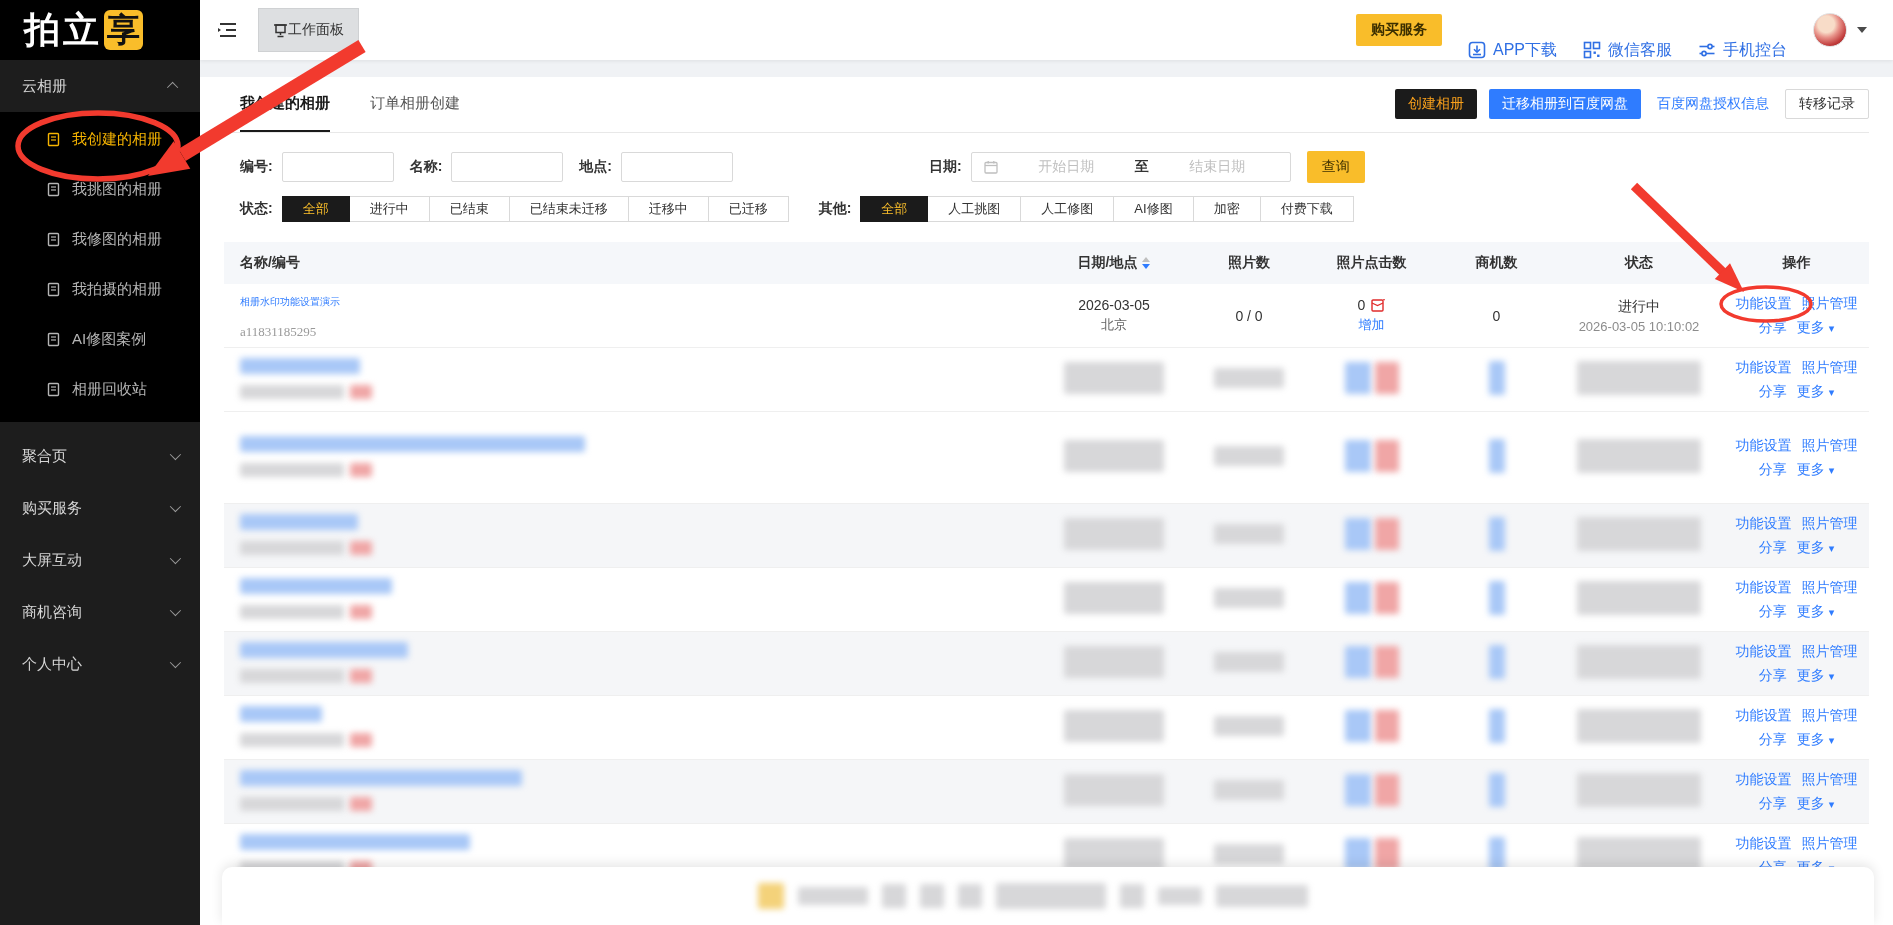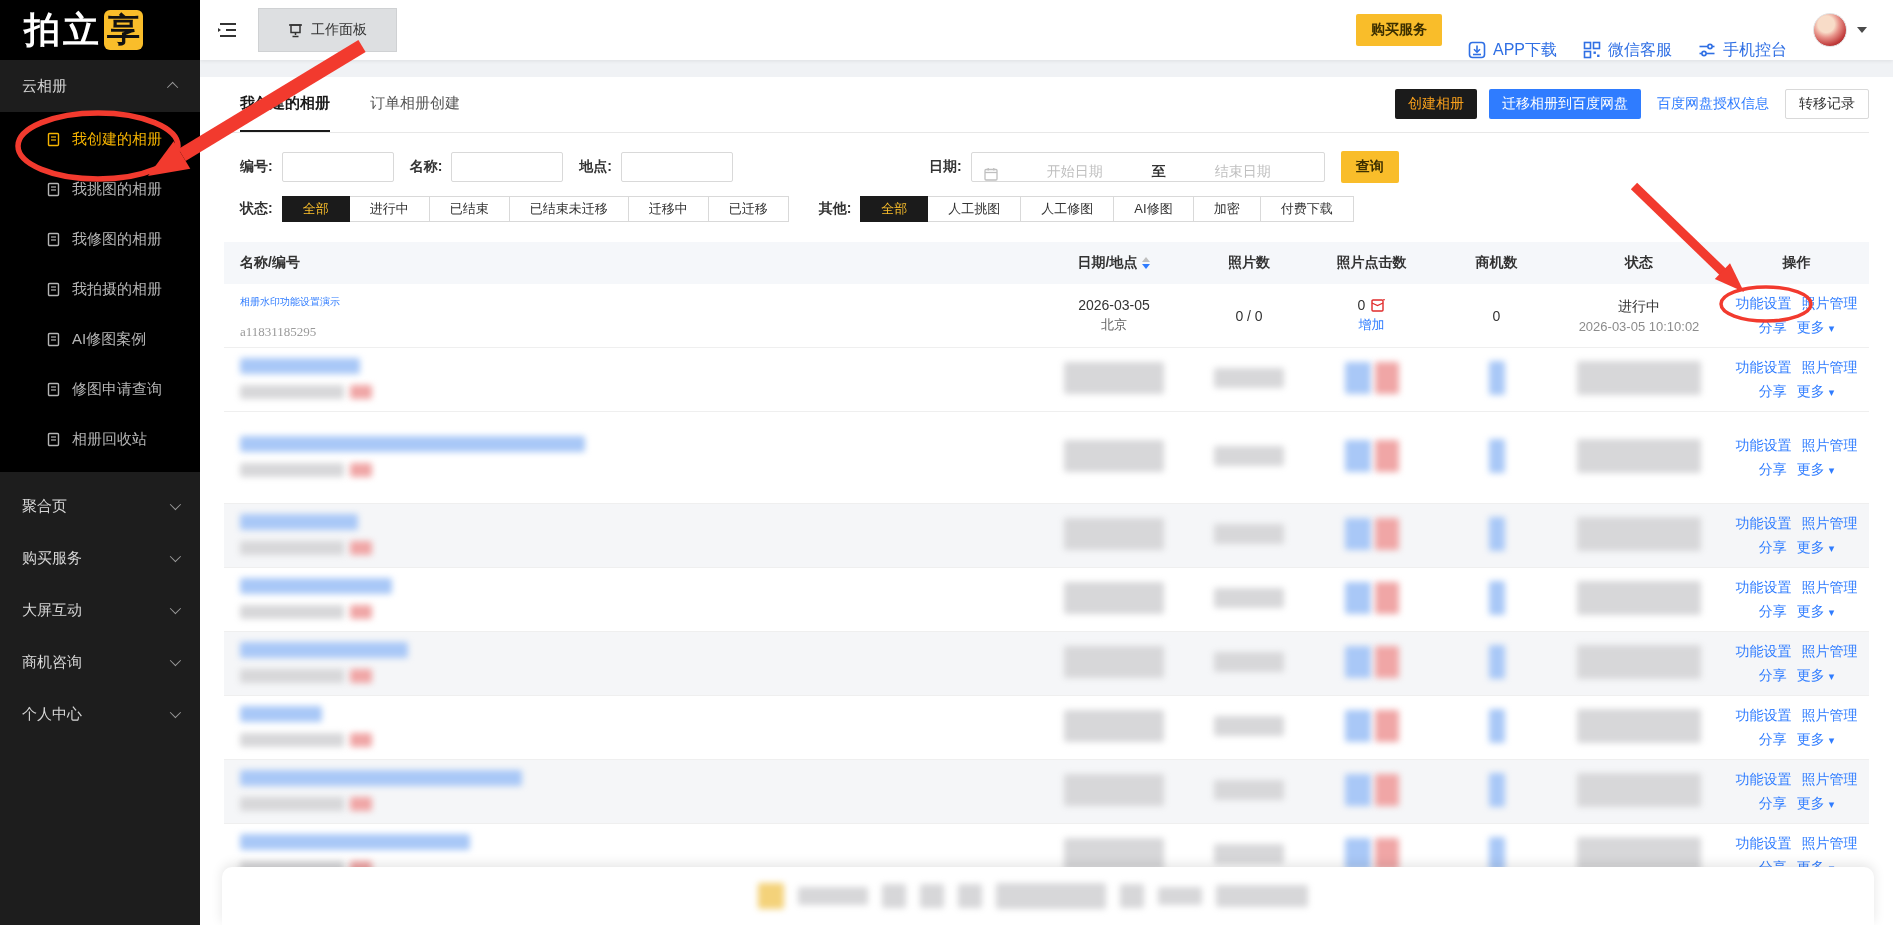--- a/index.html
+++ b/index.html
@@ -17,21 +17,21 @@
   .submenu { background:#000; padding:2px 0 8px; }
   .submenu-item { height:50px; display:flex; align-items:center; gap:11px; padding-left:46px; color:#b5b5b5; font-size:15px; cursor:pointer; }
   .submenu-item.active { color:#f7b500; }
   .submenu-item svg { flex:none; }
   .chev { width:8px; height:8px; border-right:1.6px solid #9a9a9a; border-bottom:1.6px solid #9a9a9a; display:inline-block; }
   .chev.down { transform:rotate(45deg) translateY(-2px); }
   .chev.up { transform:rotate(-135deg) translateY(-2px); }
   
   .topbar { position:absolute; left:200px; top:0; width:1693px; height:60px; background:#fff; display:flex; align-items:center; padding:0 26px 0 18px; box-shadow:0 1px 4px rgba(0,0,0,.08); z-index:4; }
   .fold-btn { color:#333; cursor:pointer; display:flex; align-items:center; }
-  .ws-chip { margin-left:20px; background:#dddfe1; border:1px solid #cfd1d3; color:#333; height:44px; display:flex; align-items:center; gap:8px; padding:0 29px; font-size:14px; cursor:pointer; }
+  .ws-chip { margin-left:20px; background:#dddfe1; border:1px solid #cfd1d3; color:#333; height:44px; display:flex; align-items:center; padding:0 14px; font-size:14px; cursor:pointer; }
   .tb-right { margin-left:auto; display:flex; align-items:center; gap:26px; }
   .buy-btn { background:#f9bd2a; color:#3c2f00; font-size:14px; font-weight:bold; height:32px; padding:0 15px; border:none; border-radius:2px; cursor:pointer; }
   .tb-link { color:#2f6fe4; font-size:16px; display:flex; align-items:center; gap:7px; cursor:pointer;margin-top:40px; }
   .avatar { width:34px; height:34px; border-radius:50%; background:radial-gradient(circle at 38% 32%, #f8dcc8 28%, #e8938a 45%, #c03a3a 72%, #7e1d1d); border:1px solid #e2e2e2; cursor:pointer; }
   .tb-caret { width:0; height:0; border-left:5px solid transparent; border-right:5px solid transparent; border-top:6px solid #4a4a4a; margin-left:-16px; cursor:pointer; }
   
   .main { position:absolute; left:200px; top:60px; width:1693px; height:865px; }
   .card { position:absolute; left:0; top:17px; right:0; bottom:0; background:#fff; padding:0 24px; overflow:hidden; }
   .tabs-row { position:relative; height:56px; display:flex; align-items:center; border-bottom:1px solid #e8e8e8; }
   .tab { font-size:15px; color:#555; margin-left:40px; height:100%; display:flex; align-items:center; cursor:pointer; border-bottom:2px solid transparent; }
@@ -43,24 +43,24 @@
   .btn-blue { background:#2f7cff; color:#fff; }
   .btn-text { background:transparent; color:#2f7cff; padding:0 4px; }
   .btn-plain { background:#fff; color:#333; border:1px solid #d9d9d9; }
   
   .filters { padding-top:18px; padding-left:16px; }
   .f-row { display:flex; align-items:center; }
   .f-row + .f-row { margin-top:13px; }
   .f-label { font-size:14px; font-weight:bold; color:#333; margin-right:9px; white-space:nowrap; }
   .f-input { width:112px; height:30px; border:1px solid #d9d9d9; border-radius:2px; background:#fff; margin-right:16px; }
   .date-group { margin-left:180px; display:flex; align-items:center; }
-  .date-box { width:354px; height:30px; border:1px solid #d9d9d9; border-radius:2px; display:flex; align-items:flex-end; padding:0 12px; gap:8px; }
+  .date-box { width:320px; height:30px; border:1px solid #d9d9d9; border-radius:2px; display:flex; align-items:center; padding:0 12px; gap:8px; }
   .date-ph { color:#bfbfbf; font-size:14px; flex:1; text-align:center; }
   .date-to { color:#333; font-size:14px; font-weight:bold; }
-  .search-btn { margin-left:16px; background:#f9bd2a; color:#3c2f00; font-weight:bold; height:32px; padding:0 15px; border:none; border-radius:2px; font-size:14px; cursor:pointer; }
+  .search-btn { margin-left:16px; background:#f9bd2a; color:#3c2f00; font-weight:normal; height:32px; padding:0 15px; border:none; border-radius:2px; font-size:14px; cursor:pointer; }
   .chip-group { display:flex; }
   .chip { height:26px; padding:0 20px; font-size:13px; display:flex; align-items:center; background:#fff; border:1px solid #d9d9d9; margin-left:-1px; color:#333; cursor:pointer; white-space:nowrap; }
   .chip:first-child { margin-left:0; }
   .chip.active { background:#1b1b1b; color:#f9bd2a; border-color:#1b1b1b; z-index:1; }
   .other-label { margin-left:30px; }
   
   .table { margin-top:20px; font-size:14px; }
   .t-head { display:flex; align-items:center; height:42px; background:#f5f7fa; font-weight:bold; color:#333; }
   .t-row { display:flex; align-items:center; min-height:64px; border-bottom:1px solid #efefef; }
   .t-row.stripe { background:#f5f6f8; }
@@ -169,28 +169,20 @@
           <line x1="5" y1="8" x2="10" y2="8" stroke="currentColor" stroke-width="1.2"></line>
         </svg>
       <span>AI修图案例</span>
     </div>
     <div class="submenu-item">
       <svg class="ic" width="15" height="15" viewBox="0 0 15 15">
           <rect x="2.5" y="1.5" width="10" height="12" rx="1" fill="none" stroke="currentColor" stroke-width="1.4"></rect>
           <line x1="5" y1="5" x2="10" y2="5" stroke="currentColor" stroke-width="1.2"></line>
           <line x1="5" y1="8" x2="10" y2="8" stroke="currentColor" stroke-width="1.2"></line>
         </svg>
-      <span>修图申请查询</span>
-    </div>
-    <div class="submenu-item">
-      <svg class="ic" width="15" height="15" viewBox="0 0 15 15">
-          <rect x="2.5" y="1.5" width="10" height="12" rx="1" fill="none" stroke="currentColor" stroke-width="1.4"></rect>
-          <line x1="5" y1="5" x2="10" y2="5" stroke="currentColor" stroke-width="1.2"></line>
-          <line x1="5" y1="8" x2="10" y2="8" stroke="currentColor" stroke-width="1.2"></line>
-        </svg>
       <span>相册回收站</span>
     </div>
   </div>
 
   <div class="menu-group" style="margin-top:8px;">
     <span>聚合页</span>
     <span class="chev down"></span>
   </div>
   <div class="menu-group">
     <span>购买服务</span>

